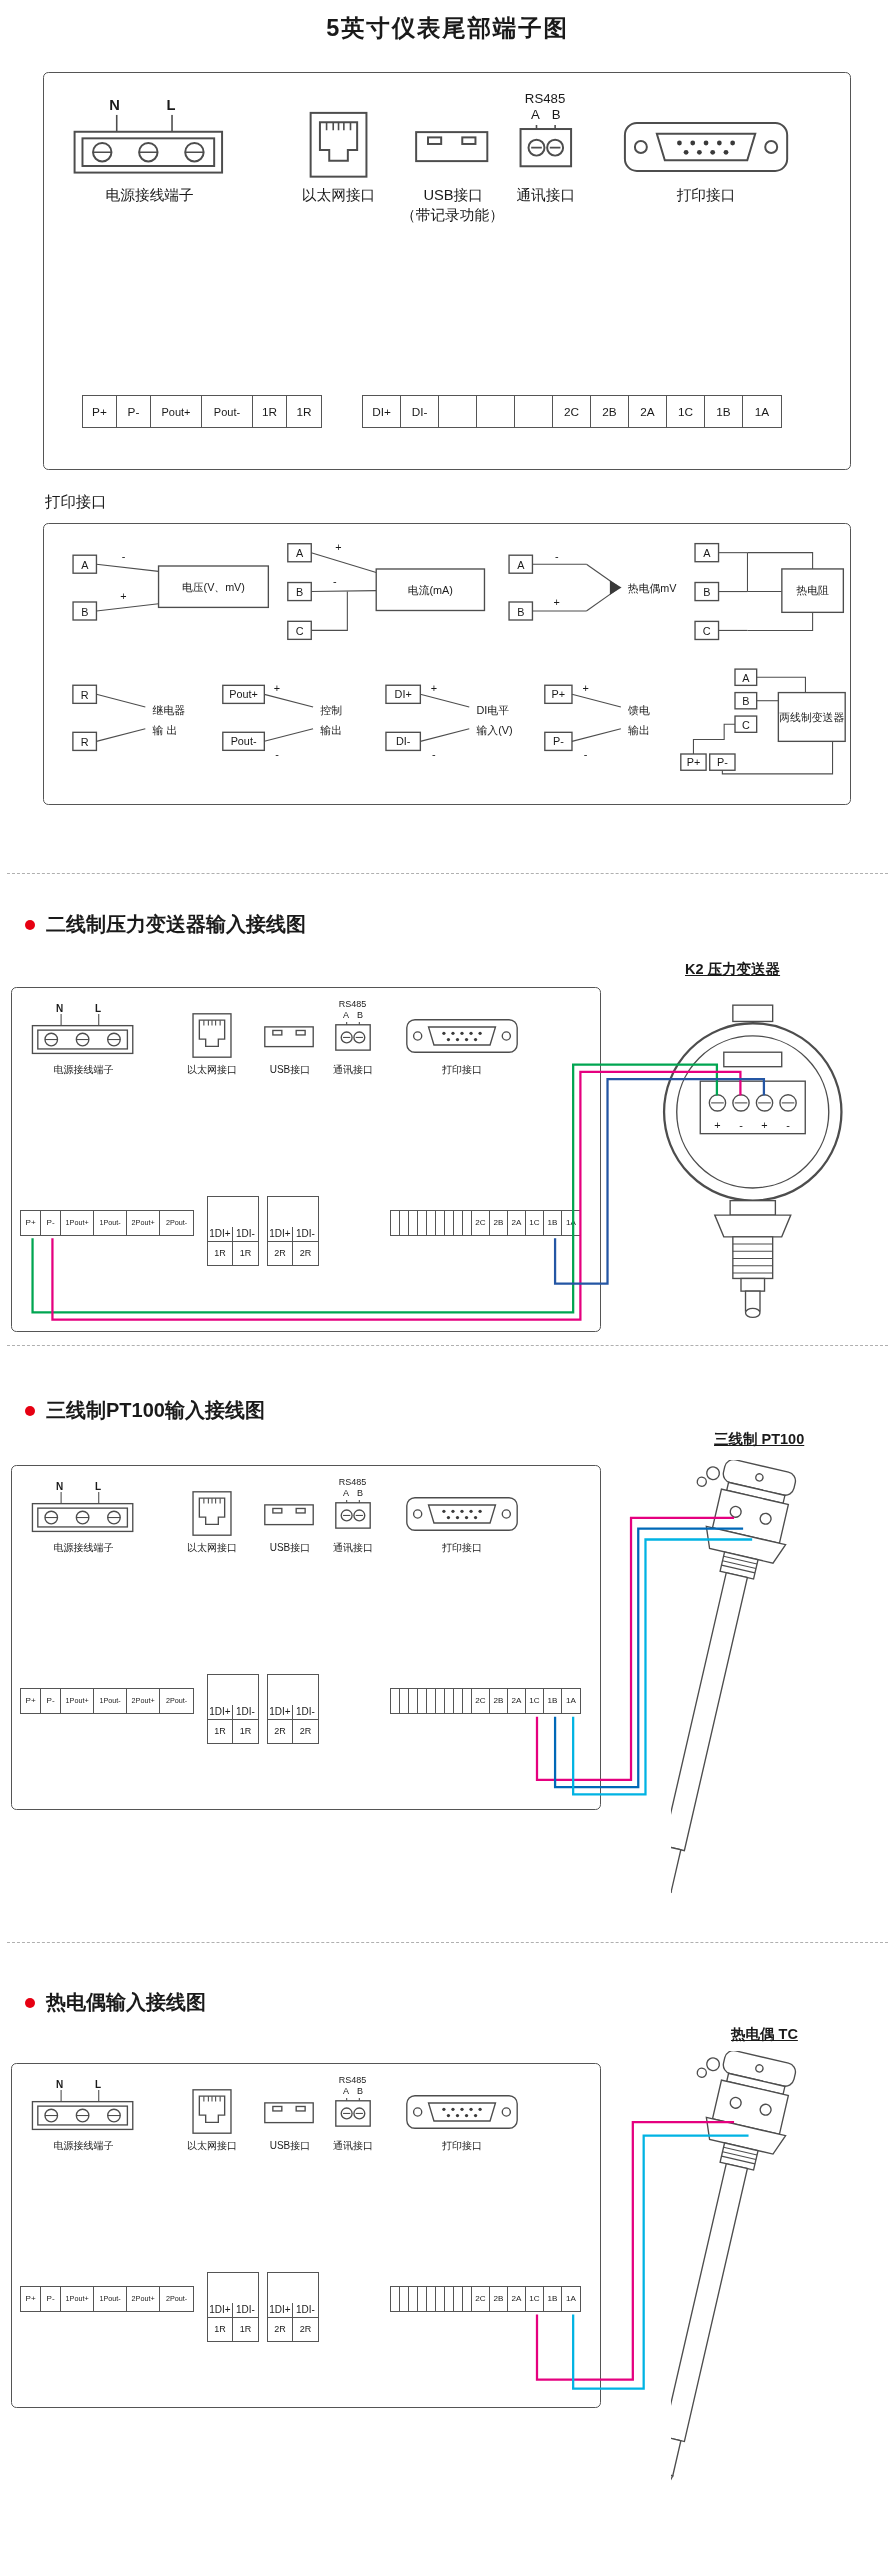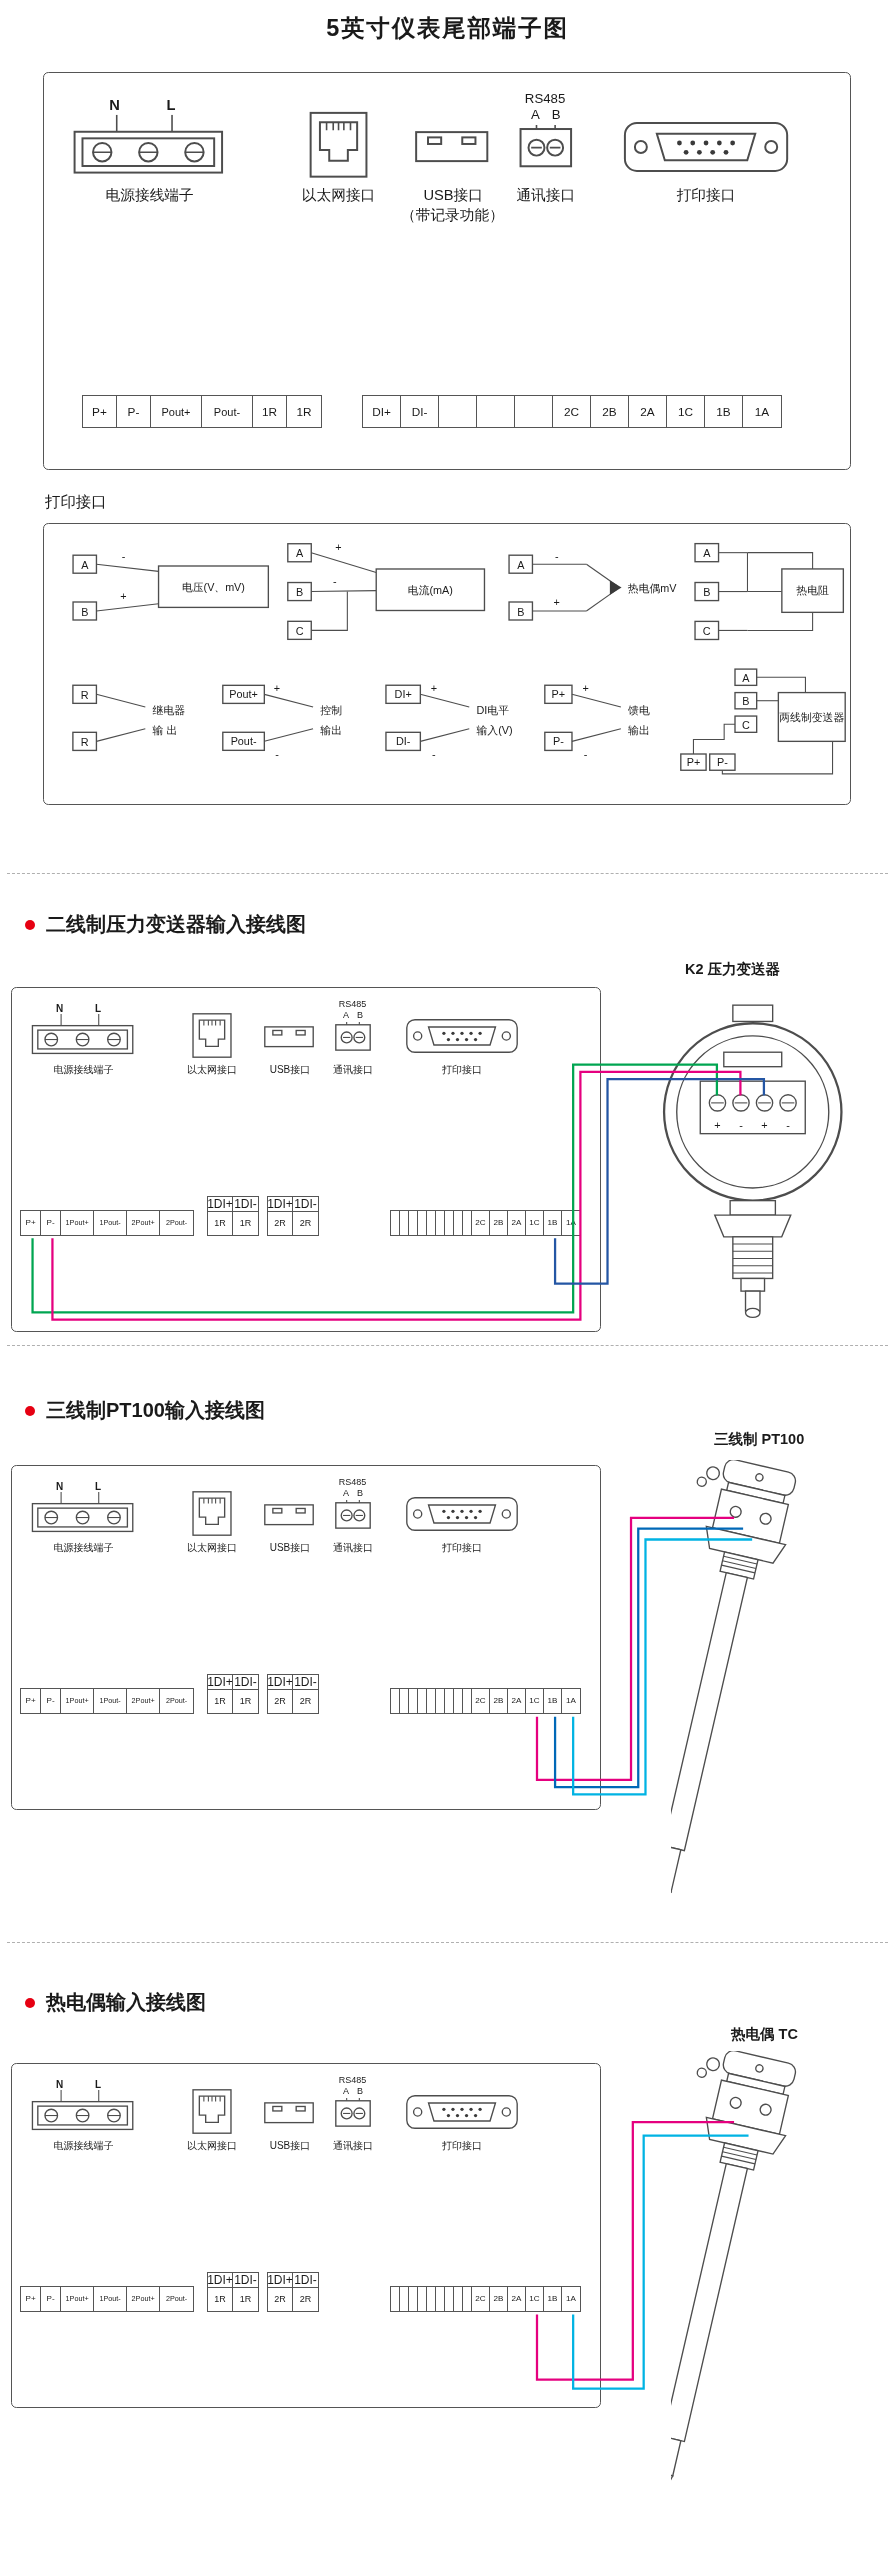--- a/index.html
+++ b/index.html
@@ -11,38 +11,38 @@
   .shape { fill:#fff; stroke:#4d4d4d; stroke-width:1.5; }
   .ln { stroke:#4d4d4d; stroke-width:1.2; fill:none; }
   .dot { fill:#3a3a3a; stroke:none; }
   svg text { font-family:"Liberation Sans","DejaVu Sans",sans-serif; font-size:12px; fill:#1a1a1a; }
   .page-title { position:absolute; left:0; top:12px; width:100%; text-align:center;
                 font-size:23.5px; font-weight:bold; letter-spacing:1.8px; }
   .notes-title { position:absolute; left:45px; top:492px; font-size:15.4px; }
   .dashsep { position:absolute; left:7.2px; width:881px; border-top:1.8px dashed #b0b0b0; }
   .sec-title { position:absolute; display:flex; align-items:center; font-size:20px; font-weight:bold; }
   .bullet { width:10px; height:10px; border-radius:50%; background:#e60012; margin-right:11px; flex:0 0 auto; }
-  .dev-label { position:absolute; font-size:14.5px; font-weight:bold; white-space:nowrap; }
+  .dev-label { position:absolute; font-size:14.5px; font-weight:bold; white-space:nowrap;text-decoration:underline; }
   .ports-slot { position:absolute; width:493px; height:101px; }
   .pl { position:absolute; font-size:10px; text-align:center; white-space:nowrap; }
   .nl { position:absolute; font-size:10px; font-weight:bold; }
   .strip { position:absolute; display:flex; border:1.8px solid #555; background:#fff; }
   .strip .c { border-right:0.9px solid #555; display:flex; align-items:center; justify-content:center; overflow:hidden; white-space:nowrap; }
   .strip .c:last-child { border-right:0; }
   .strip.big .c { width:38px; height:31px; font-size:11.8px; }
   .strip.big .c.w { width:51px; font-size:11px; }
   .strip.big .c.n { width:34px; }
   .strip.sec .c { height:23.5px; font-size:7.2px; }
   .ditable { position:absolute; border:1.8px solid #555; background:#fff; }
   .ditable .row { display:flex; }
   .ditable .row.hr { border-bottom:0.9px solid #555; }
   .ditable .c2 { width:25px; display:flex; align-items:center; justify-content:center;
                  border-right:0.9px solid #555; overflow:hidden; white-space:nowrap; }
   .ditable .c2:last-child { border-right:0; }
-  .ditable .hr .c2 { height:13.6px; font-size:12px; }
+  .ditable .hr .c2 { height:13.6px; font-size:10px;margin-top:30px; }
   .ditable .dr .c2 { height:23.5px; font-size:9px; }
   .wire { fill:none; stroke-width:2.5; }
   .overlay { position:absolute; z-index:6; pointer-events:none; }
   .device { position:absolute; z-index:2; }
 </style>
 </head>
 <body>
 
 <div class="page-title">5英寸仪表尾部端子图</div>
 

